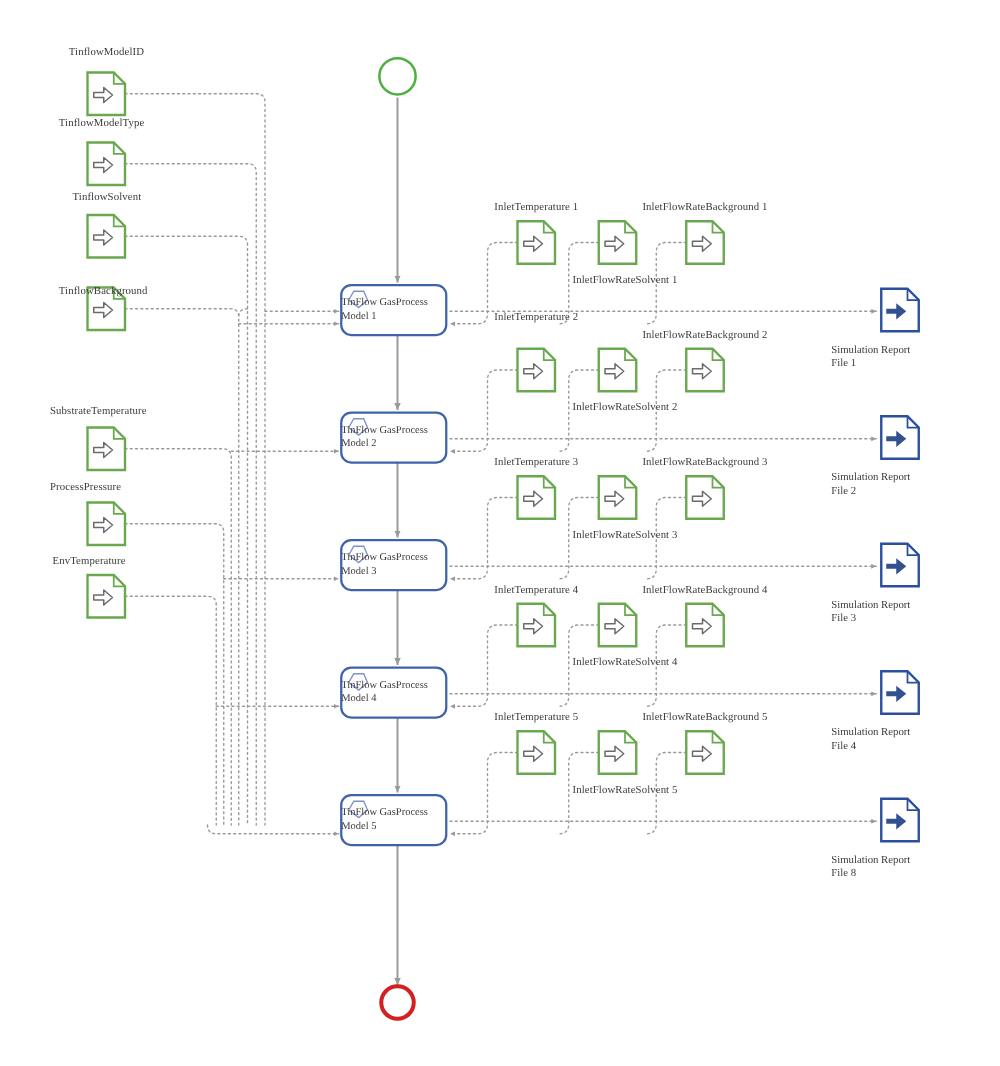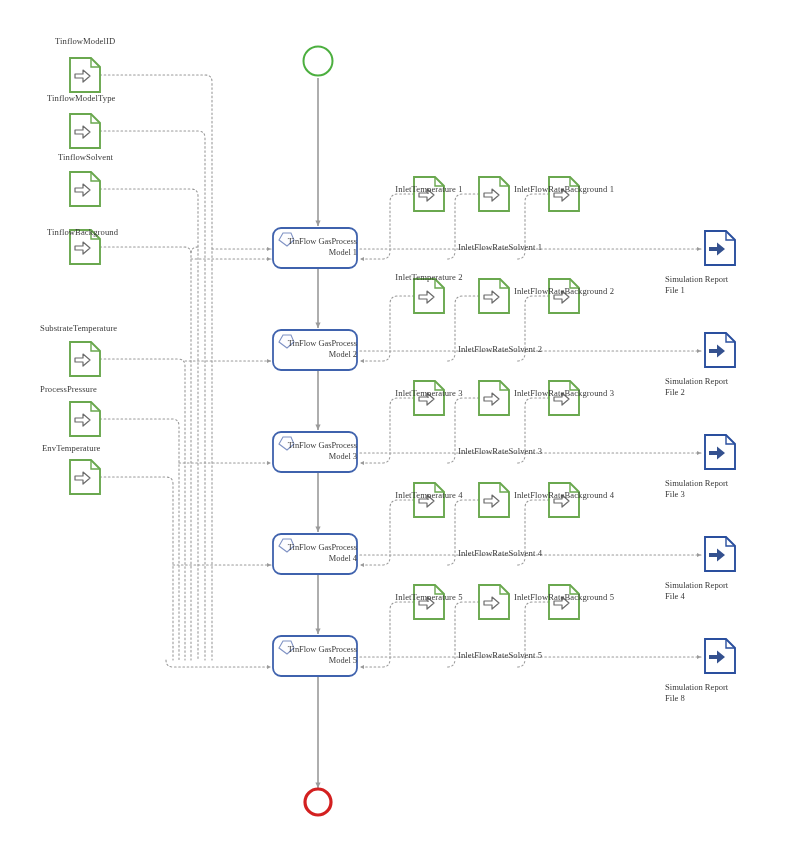--- a/index.html
+++ b/index.html
@@ -2,22 +2,22 @@
 <html><head>
 <meta charset="utf-8">
 <style>
   html,body{margin:0;padding:0;background:#ffffff;}
   body{width:800px;height:853px;overflow:hidden;
        font-family:"Liberation Serif","DejaVu Serif",serif;}
   #canvas{position:relative;width:800px;height:853px;padding-left:26px;}
   svg.layer{position:absolute;left:0;top:0;width:800px;height:853px;}
   .lbl{position:absolute;font-family:"Liberation Serif","DejaVu Serif",serif;
        font-size:8.6px;color:#3b3b3b;white-space:nowrap;letter-spacing:.1px;}
-  .lbl.c{transform:translateX(-50%);text-align:center;margin-top:24px;}
-  .nodetext{position:absolute;width:84px;text-align:right;
+  .lbl.c{transform:translateX(-50%);text-align:center;}
+  .nodetext{position:absolute;width:84px;text-align:left;
        font-family:"Liberation Serif","DejaVu Serif",serif;
        font-size:8.4px;color:#3b3b3b;line-height:11px;white-space:pre-line;}
   .rptlbl{position:absolute;width:110px;text-align:left;
        font-family:"Liberation Serif","DejaVu Serif",serif;
        font-size:8.6px;color:#3b3b3b;line-height:11px;white-space:pre-line;}
 </style>
 </head>
 <body>
 
 <div id="canvas">

